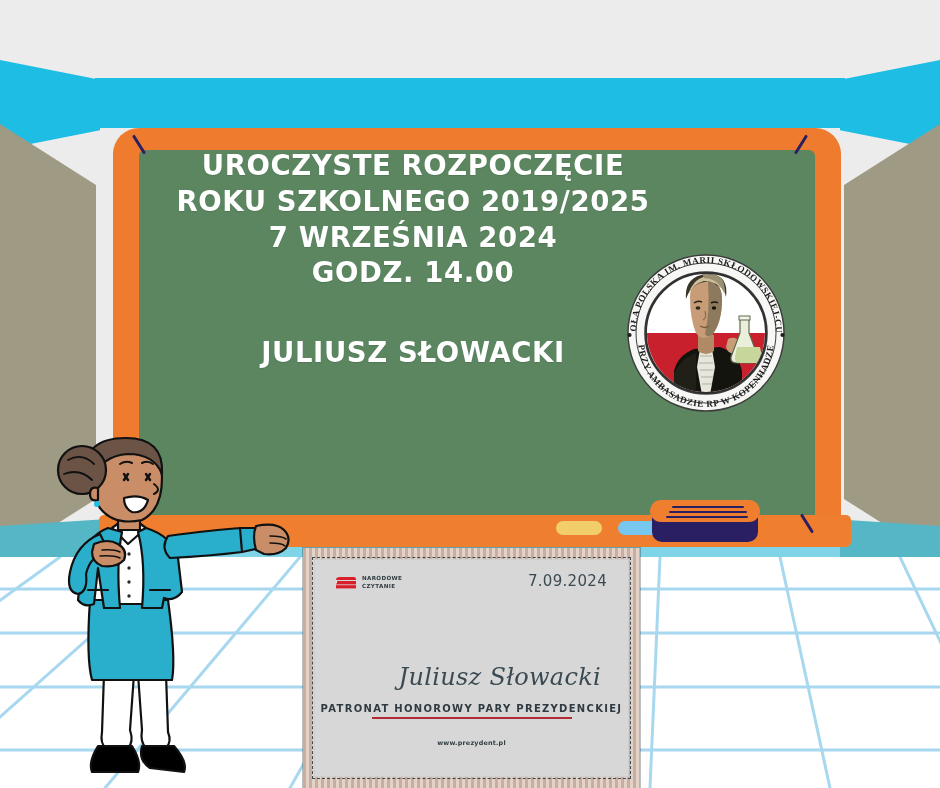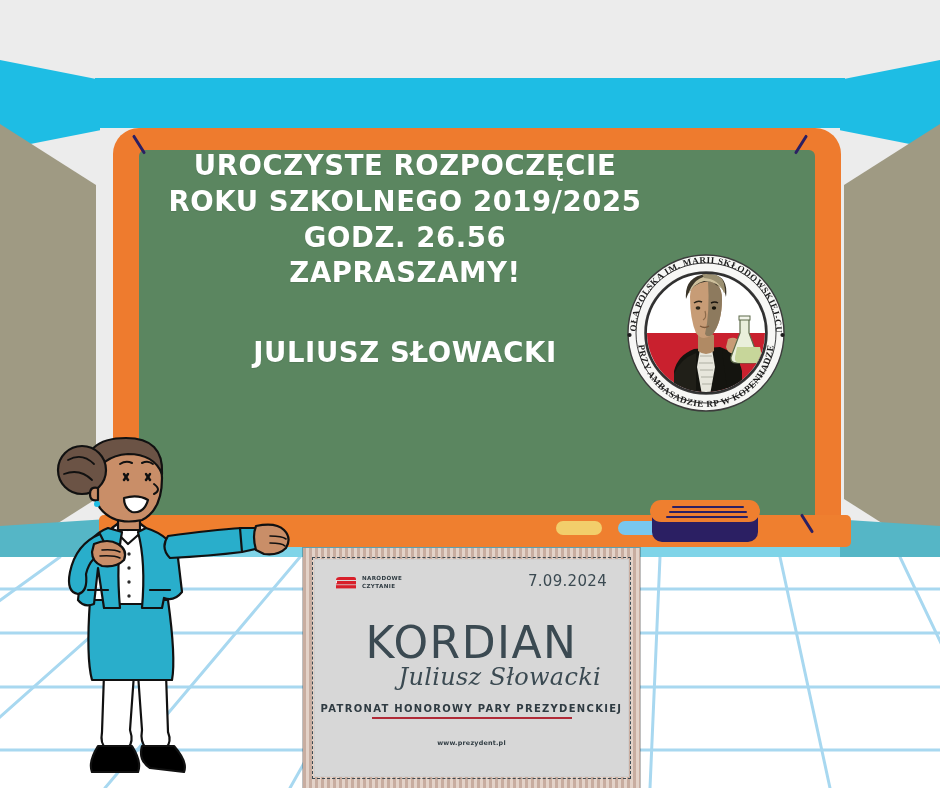--- a/index.html
+++ b/index.html
@@ -97,21 +97,21 @@
   .chalk{position:absolute;border-radius:8px;}
   .chalk-yellow{left:556px;top:521px;width:46px;height:14px;background:#f2ce6b;}
   .chalk-blue{left:618px;top:521px;width:46px;height:14px;background:#78c7ef;}
   .eraser-wrap{position:absolute;left:650px;top:500px;width:112px;height:42px;}
   .eraser-body{position:absolute;left:2px;top:16px;width:106px;height:26px;background:#2b1f63;border-radius:0 0 10px 10px;}
   .eraser-top{position:absolute;left:0;top:0;width:110px;height:22px;background:#ef7f2f;border-radius:11px;}
   .eraser-line{position:absolute;height:2px;background:#2b1f63;border-radius:2px;}
 
   
   .board-text{
-    position:absolute;left:140px;top:148px;width:530px;
+    position:absolute;left:148px;top:148px;width:530px;
     text-align:center;
     color:#ffffff;
     font-family:"DejaVu Sans",sans-serif;
     font-weight:700;
     letter-spacing:.6px;
     line-height:1.30;
     text-shadow:0 1px 1px rgba(0,0,0,.10);
   }
   .board-text .line{font-size:27.5px;display:block;white-space:nowrap;}
   .block-a{margin-bottom:0;}
@@ -233,22 +233,22 @@
     <div class="board-surface"></div>
   </div>
 
   <div class="corner-tick tick-tl"></div>
   <div class="corner-tick tick-tr"></div>
 
   <div class="board-text">
     <div class="block-a">
       <span class="line">UROCZYSTE ROZPOCZĘCIE</span>
       <span class="line">ROKU SZKOLNEGO 2019/2025</span>
-      <span class="line">GODZ. 26.56</span>
-      <span class="line">ZAPRASZAMY!</span>
+      <span class="line">7 WRZEŚNIA 2024</span>
+      <span class="line">GODZ. 14.00</span>
     </div>
     <div class="block-b">
       <span class="line">JULIUSZ SŁOWACKI</span>
     </div>
   </div>
 
   <div class="seal">
     <svg width="180" height="180" viewBox="0 0 180 180">
       <defs>
         <clipPath id="innerClip">
@@ -413,21 +413,20 @@
             <path d="M1 4 Q3 6 1 8" fill="#ffffff"></path>
           </svg>
           <div class="nc-logo-text">
             <div>NARODOWE</div>
             <div>CZYTANIE</div>
           </div>
         </div>
 
         <div class="poster-date">7.09.2024</div>
 
-        <div class="poster-title">KORDIAN</div>
         <div class="poster-author">Juliusz Słowacki</div>
 
         <div class="poster-patron">
           <span class="poster-patron-text">PATRONAT HONOROWY PARY PREZYDENCKIEJ</span>
           <div class="poster-rule"></div>
           <span class="poster-url">www.prezydent.pl</span>
         </div>
 
       </div>
     </div>

